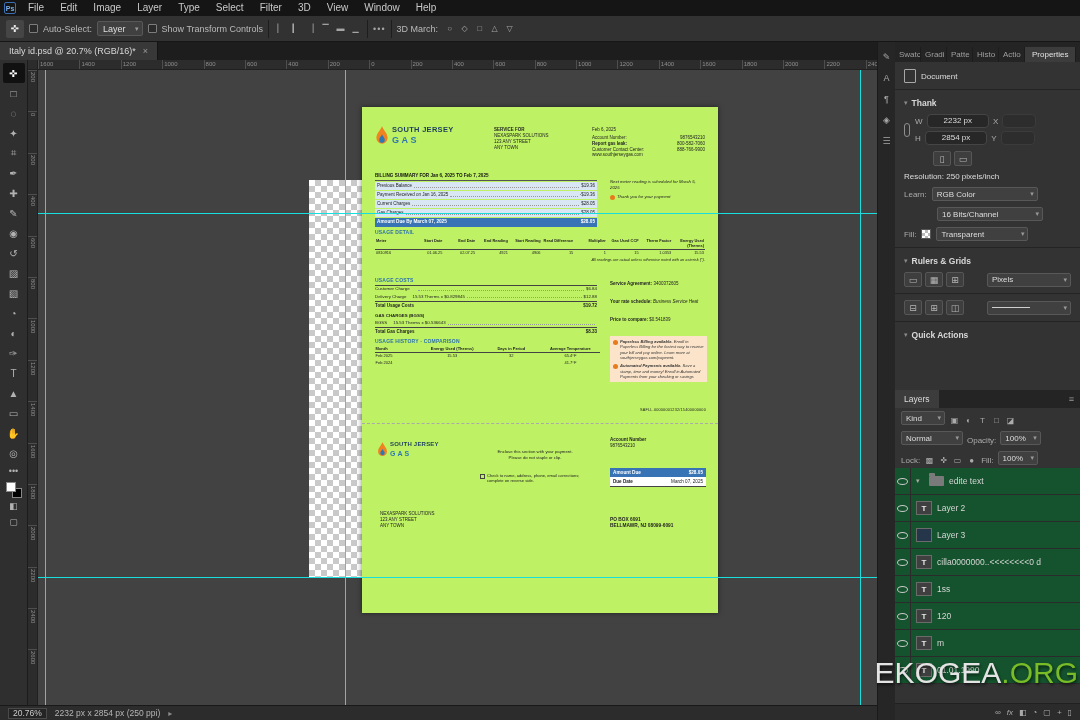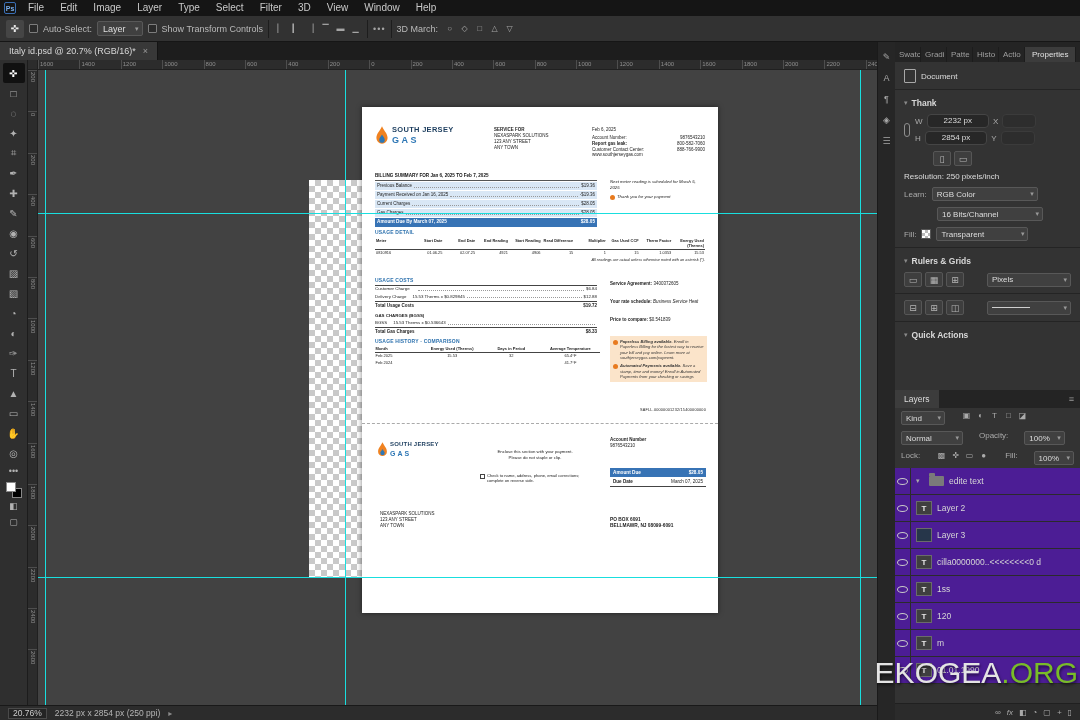--- a/index.html
+++ b/index.html
@@ -47,21 +47,21 @@
 .tb-fg{position:absolute;left:0;top:0;width:10px;height:10px;background:#fff;border:1px solid #888;z-index:2}
 .tb-bg{position:absolute;right:0;bottom:0;width:10px;height:10px;background:#000;border:1px solid #888}
 
 
 .canvas{left:38px;top:70px;width:839px;height:635px;background:#424242;overflow:hidden}
 .checker{left:271px;top:110px;width:53px;height:397px;background-color:#fff;background-image:linear-gradient(45deg,#c9c9c9 25%,transparent 25%,transparent 75%,#c9c9c9 75%),linear-gradient(45deg,#c9c9c9 25%,transparent 25%,transparent 75%,#c9c9c9 75%);background-size:12px 12px;background-position:0 0,6px 6px}
 .guide-v{top:0;height:635px;width:1px;background:#19dede;z-index:5}
 .guide-h{left:0;width:839px;height:1px;background:#19dede;z-index:5}
 
 
-.doc{left:324px;top:37px;width:356px;height:506px;background:#ffffff;box-shadow:0 0 5px rgba(0,0,0,.5);color:#222;z-index:2;font-size:4.5px}
+.doc{left:324px;top:37px;width:356px;height:506px;background:#bef264;box-shadow:0 0 5px rgba(0,0,0,.5);color:#222;z-index:2;font-size:4.5px}
 .doc *{line-height:1.3}
 .bold{font-weight:bold}
 .it{font-style:italic}
 .sec-t{font-size:5px;font-weight:bold;color:#2e72ae;letter-spacing:.2px}
 .logo-l1{font-size:7.5px;font-weight:bold;color:#1c3d5e;letter-spacing:.3px}
 .logo-l2{font-size:9px;font-weight:bold;color:#2e77b5;letter-spacing:2.5px}
 .slogo-l1{font-size:6px;font-weight:bold;color:#1c3d5e;letter-spacing:.2px}
 .slogo-l2{font-size:7px;font-weight:bold;color:#2e77b5;letter-spacing:2px}
 .hl-row{display:flex;justify-content:space-between}
 .lead{flex:1;border-bottom:1px dotted #999;margin:0 2px 1px 2px;min-width:4px}
@@ -110,25 +110,25 @@
 .docicon{width:12px;height:14px;border:1px solid #a8a8a8;border-radius:1px}
 .chain{width:6px;height:14px;border:1px solid #8f8f8f;border-radius:3px}
 .mini-checker{width:10px;height:10px;background-color:#fff;background-image:linear-gradient(45deg,#bbb 25%,transparent 25%,transparent 75%,#bbb 75%),linear-gradient(45deg,#bbb 25%,transparent 25%,transparent 75%,#bbb 75%);background-size:6px 6px;background-position:0 0,3px 3px;border:1px solid #555}
 .line-sw{width:38px;height:1px;background:#cfcfcf}
 
 
 .lay{position:absolute;left:0;right:0;top:328px;bottom:0;display:flex;flex-direction:column;background:#333}
 .lay-head{height:18px;background:#242424;display:flex;align-items:center}
 .lay-tab{background:#3c3c3c;color:#ddd;font-size:8.5px;padding:2px 9px;height:18px;display:flex;align-items:center}
 .lay-menu{margin-left:auto;color:#999;font-size:9px;padding-right:6px}
-.lay-filter,.lay-blend,.lay-lock{display:flex;align-items:flex-start;gap:16px;padding:3px 6px}
+.lay-filter,.lay-blend,.lay-lock{display:flex;align-items:flex-end;gap:4px;padding:3px 6px}
 .mini-icons{display:flex;gap:3px}
 .mini-icons span{font-size:8px;color:#ababab;width:11px;text-align:center}
 .lrows{flex:1;overflow:hidden}
-.lrow{display:flex;align-items:center;height:27px;border-bottom:1px solid #2b2b2b;gap:5px;padding-right:4px;background:#4c1d95}
+.lrow{display:flex;align-items:center;height:27px;border-bottom:1px solid #2b2b2b;gap:5px;padding-right:4px;background:#14532d}
 .leye{width:16px;align-self:stretch;border-right:1px solid #2b2b2b;display:flex;align-items:center;justify-content:center}
 .leye::before{content:"";width:9px;height:5px;border:1px solid #c8c8c8;border-radius:50%}
 .lchev{color:#aaa;font-size:7px;width:8px}
 .lchev::before{content:"▾"}
 .lfolder{width:15px;height:10px;background:#7a7a7a;border-radius:1px;position:relative}
 .lfolder::before{content:"";position:absolute;top:-3px;left:0;width:6px;height:3px;background:#7a7a7a;border-radius:1px 1px 0 0}
 .lT{width:16px;height:14px;background:#3f3f3f;border:1px solid #6b6b6b;display:flex;align-items:center;justify-content:center}
 .lT::before{content:"T";font-size:8px;font-weight:bold;color:#e8e8e8}
 .limg{width:16px;height:14px;border:1px solid #6b6b6b;background:#26364a}
 .lname{font-size:8.5px;color:#d6d6d6;white-space:nowrap;overflow:hidden}

